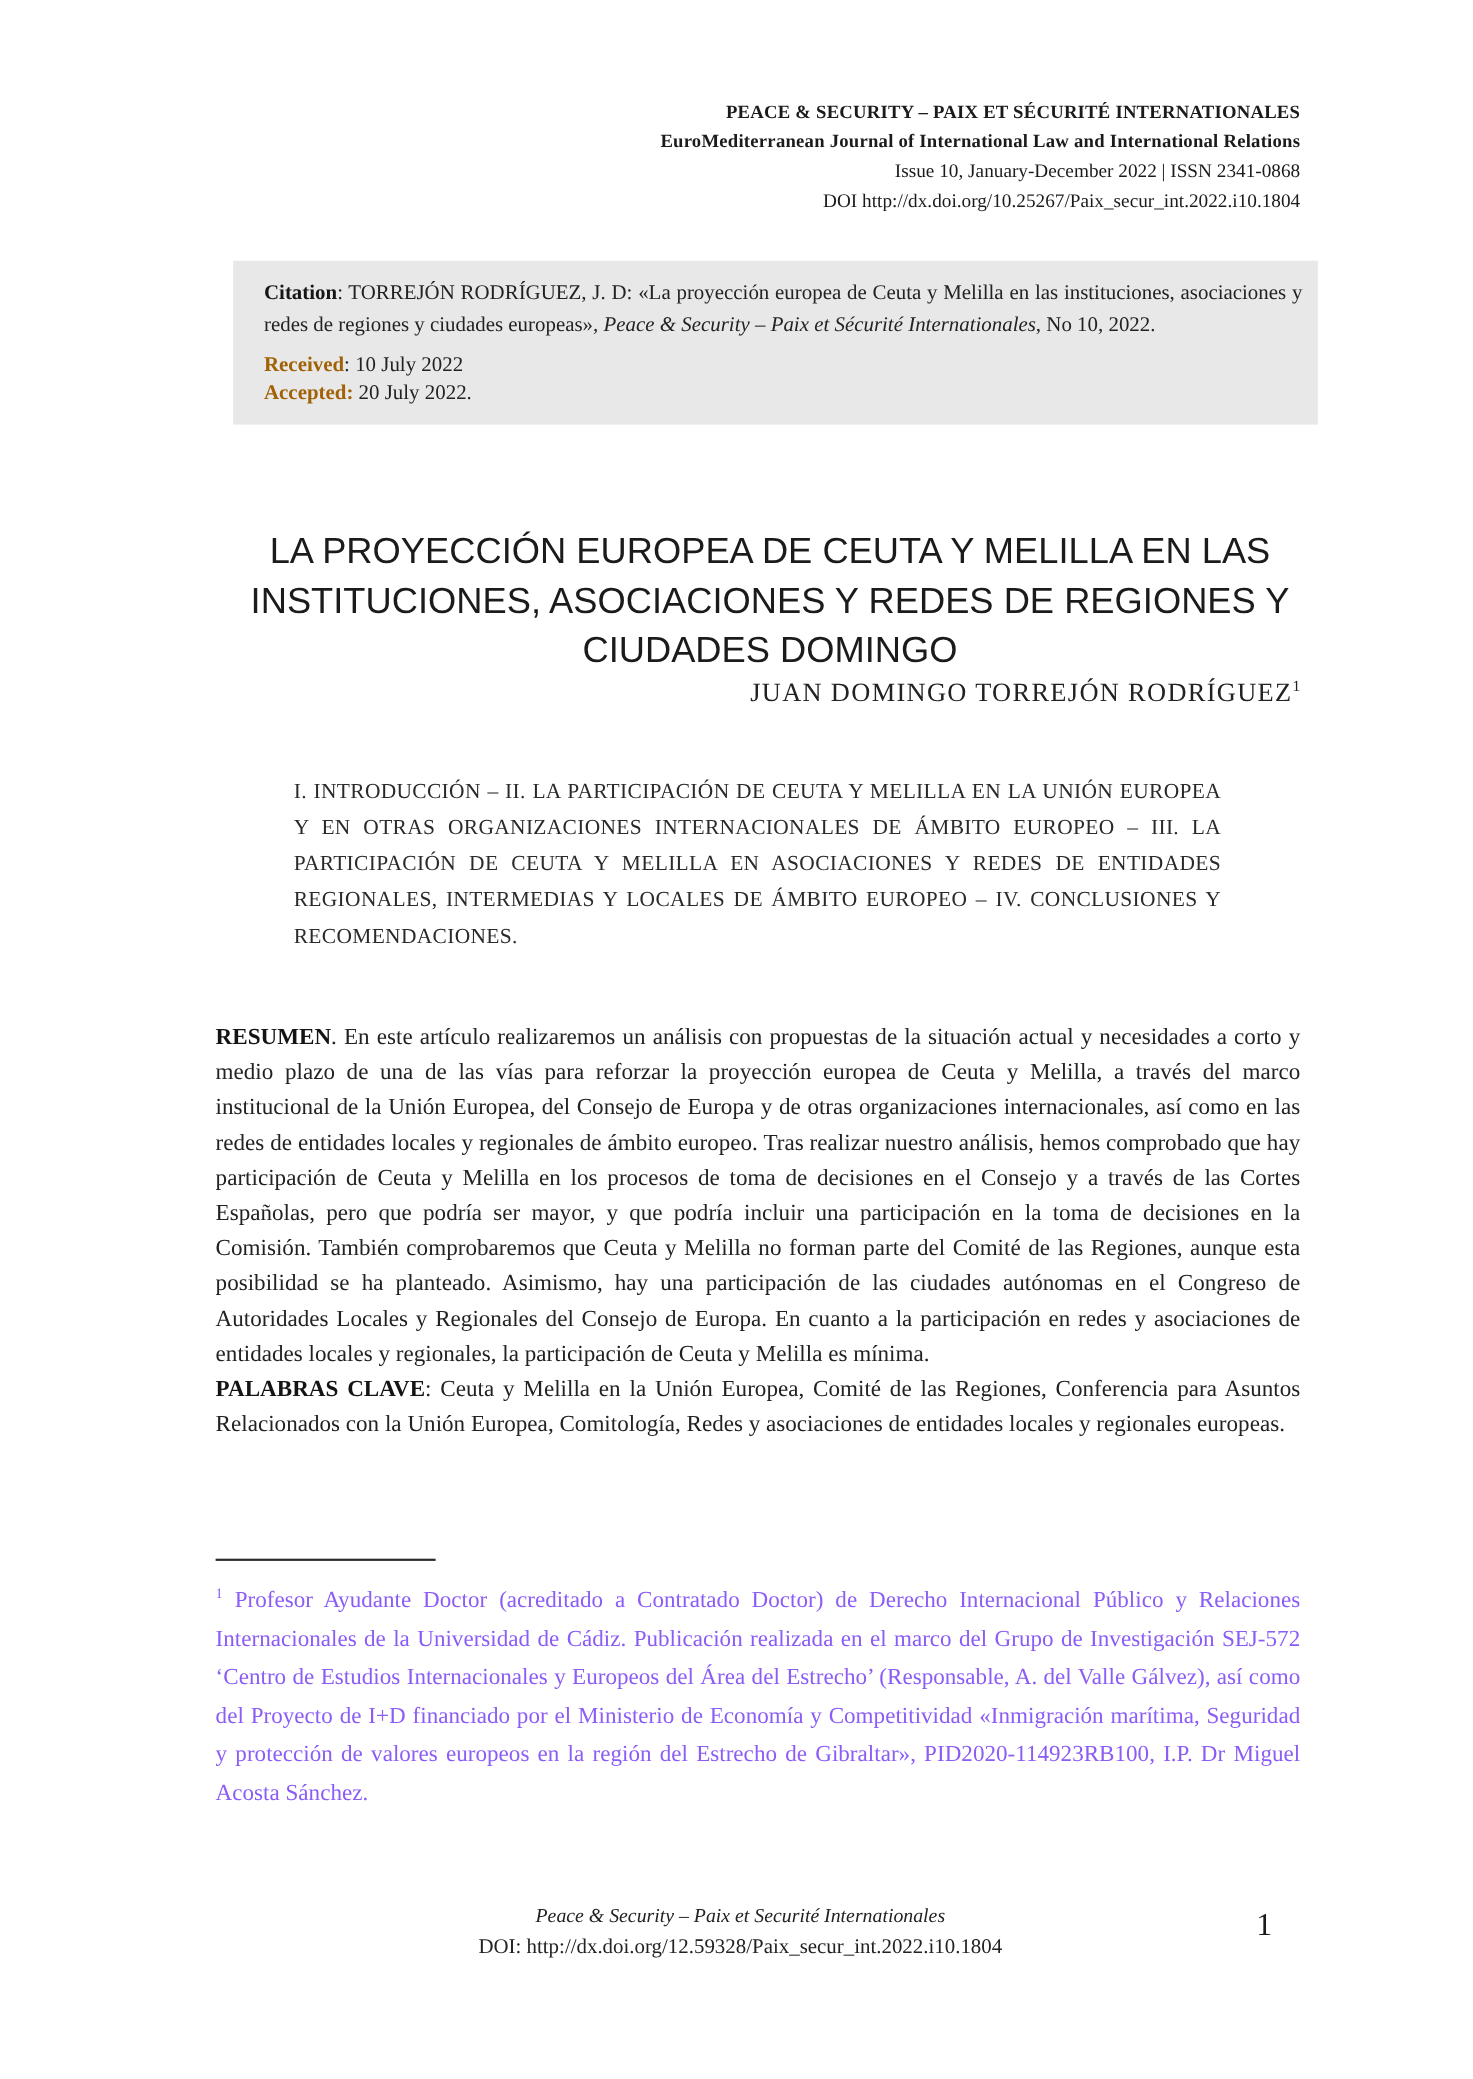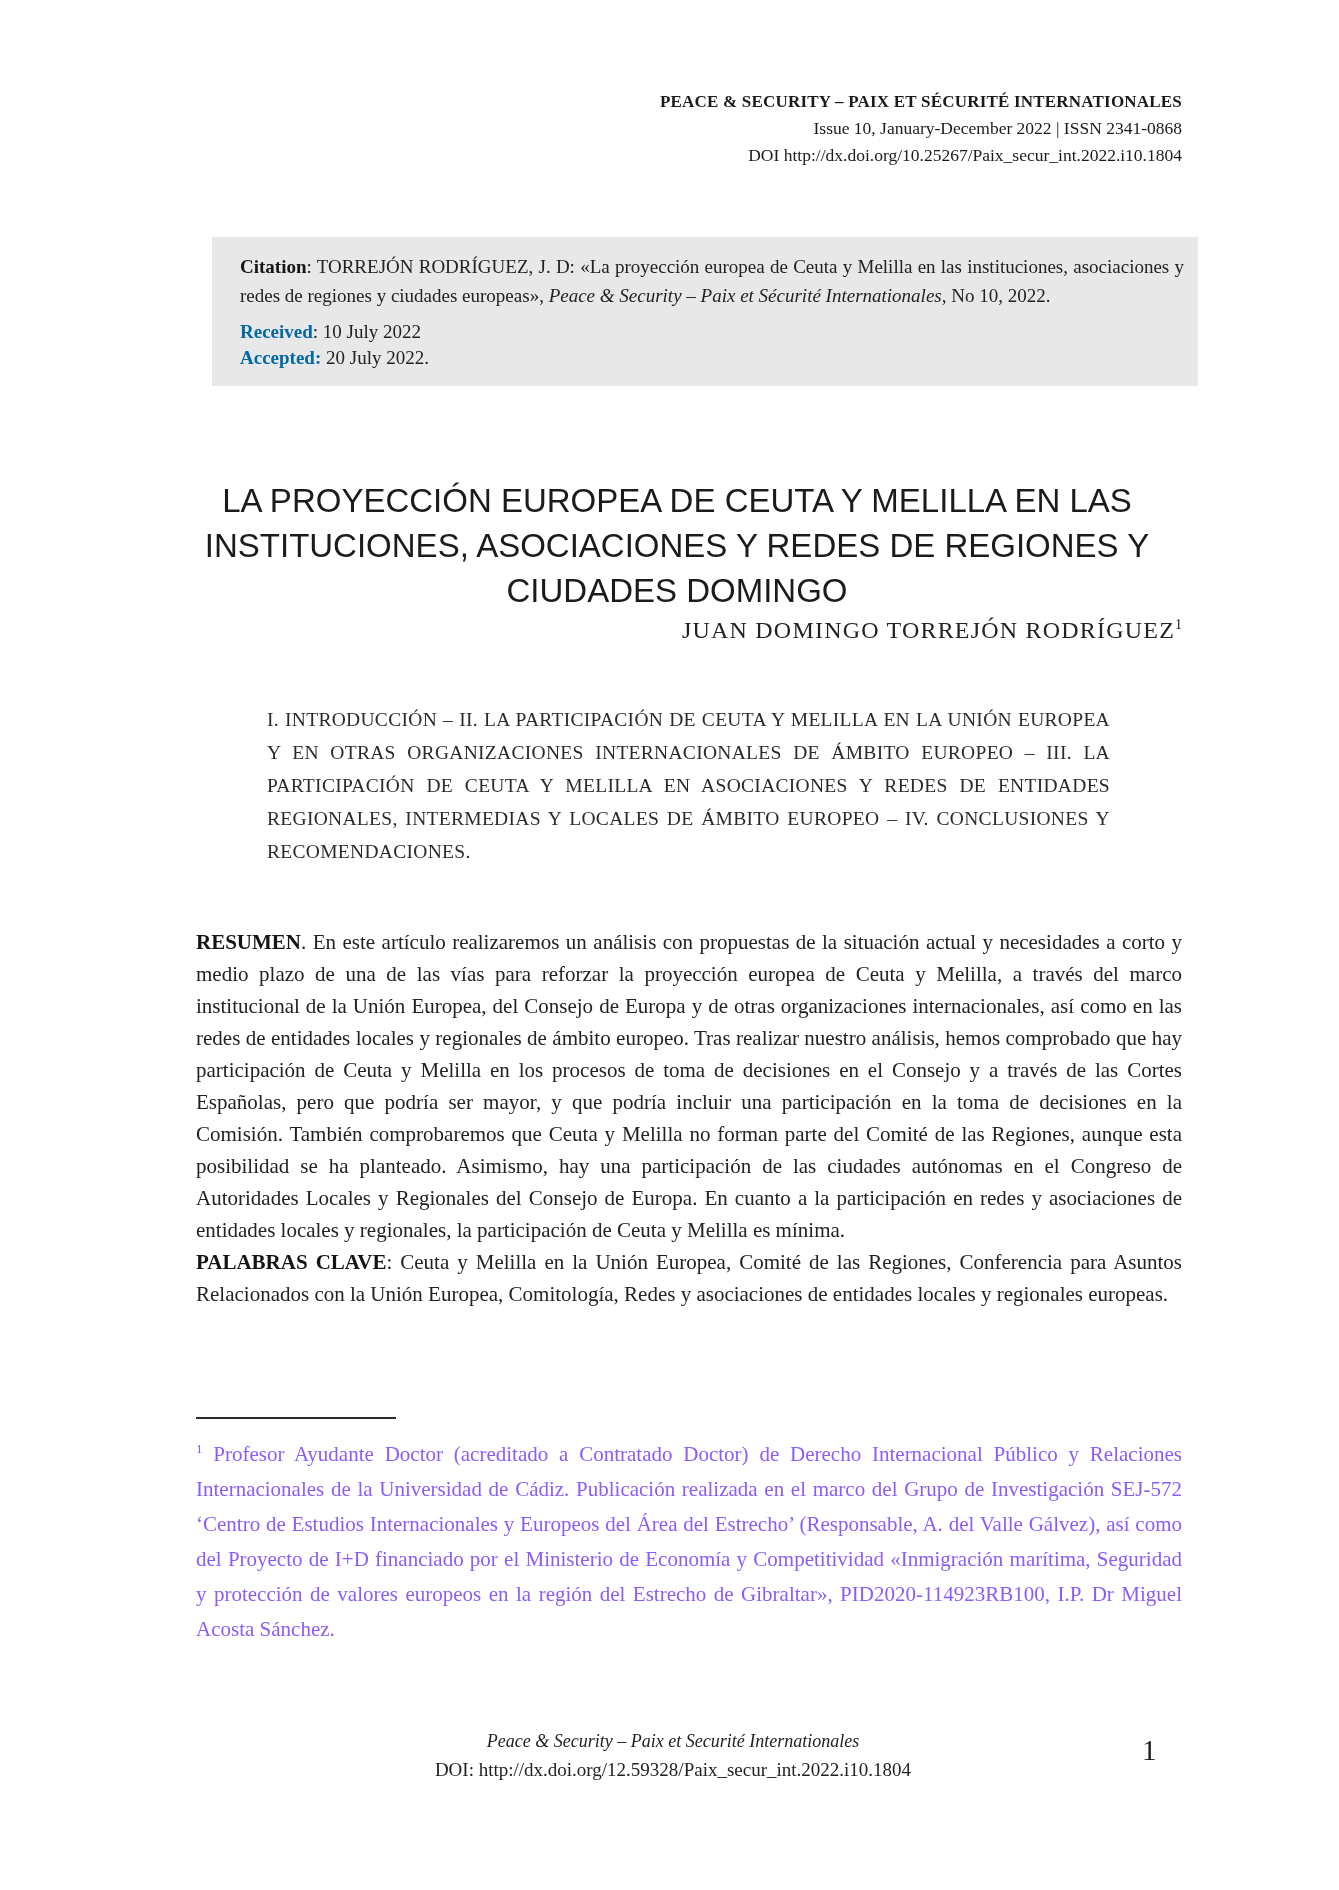--- a/index.html
+++ b/index.html
@@ -22,24 +22,24 @@
     position:absolute;left:212px;top:237px;width:986px;
     box-sizing:border-box;background:#e8e8e8;
     padding:15px 14px 15px 28px;
   }
   .citation-box p{margin:0;}
   .citation-text{
     font-size:19px;line-height:29px;text-align:justify;color:#222;
   }
   .citation-text b{color:#161616;}
   .dates{margin-top:9px !important;font-size:19px;line-height:26px;color:#222;}
-  .dates b{color:#0369a1;}
+  .dates b{color:#a16207;}
   
   .article-title{
-    position:absolute;left:184px;top:478px;width:986px;
+    position:absolute;left:207px;top:478px;width:986px;
     text-align:center;
     font-family:"Liberation Sans", sans-serif;
     font-size:33px;line-height:45px;font-weight:400;color:#1b1b1b;
   }
   
   .author-line{
     position:absolute;left:196px;top:617px;width:986px;
     text-align:right;font-size:24px;letter-spacing:1.2px;color:#222;
   }
   .author-line sup{font-size:14px;letter-spacing:0;}
@@ -77,20 +77,21 @@
     font-size:29px;color:#1b1b1b;
   }
 </style>
 </head>
 <body>
 
 <div class="page">
 
   <div class="journal-header">
     <div class="jh-bold">PEACE &amp; SECURITY – PAIX ET SÉCURITÉ INTERNATIONALES</div>
+    <div class="jh-bold">EuroMediterranean Journal of International Law and International Relations</div>
     <div>Issue 10, January-December 2022 | ISSN 2341-0868</div>
     <div>DOI http://dx.doi.org/10.25267/Paix_secur_int.2022.i10.1804</div>
   </div>
 
   <div class="citation-box">
     <p class="citation-text">
       <b>Citation</b><span>: TORREJÓN RODRÍGUEZ, J. D: «La proyección europea de Ceuta y Melilla en las instituciones, asociaciones y redes de regiones y ciudades europeas», </span><i>Peace &amp; Security – Paix et Sécurité Internationales</i><span>, No 10, 2022.</span>
     </p>
     <p class="dates">
       <b>Received</b><span>: 10 July 2022</span>

